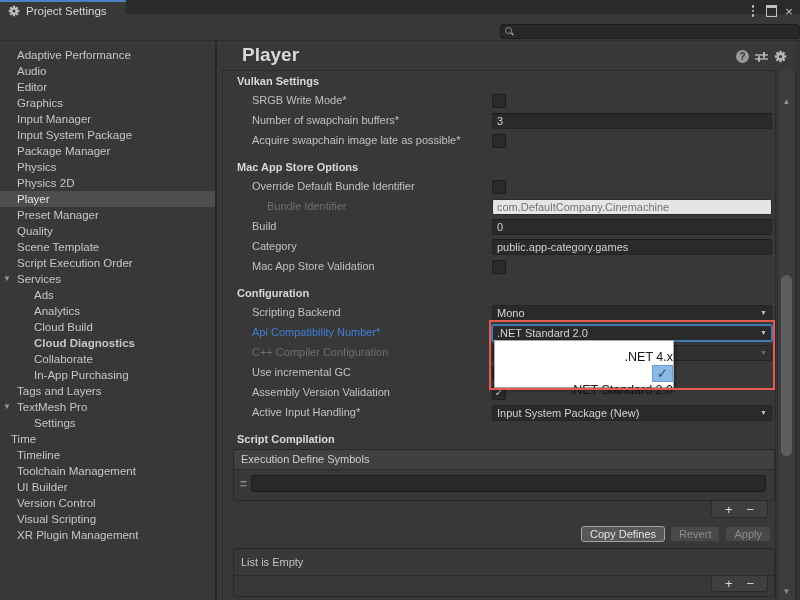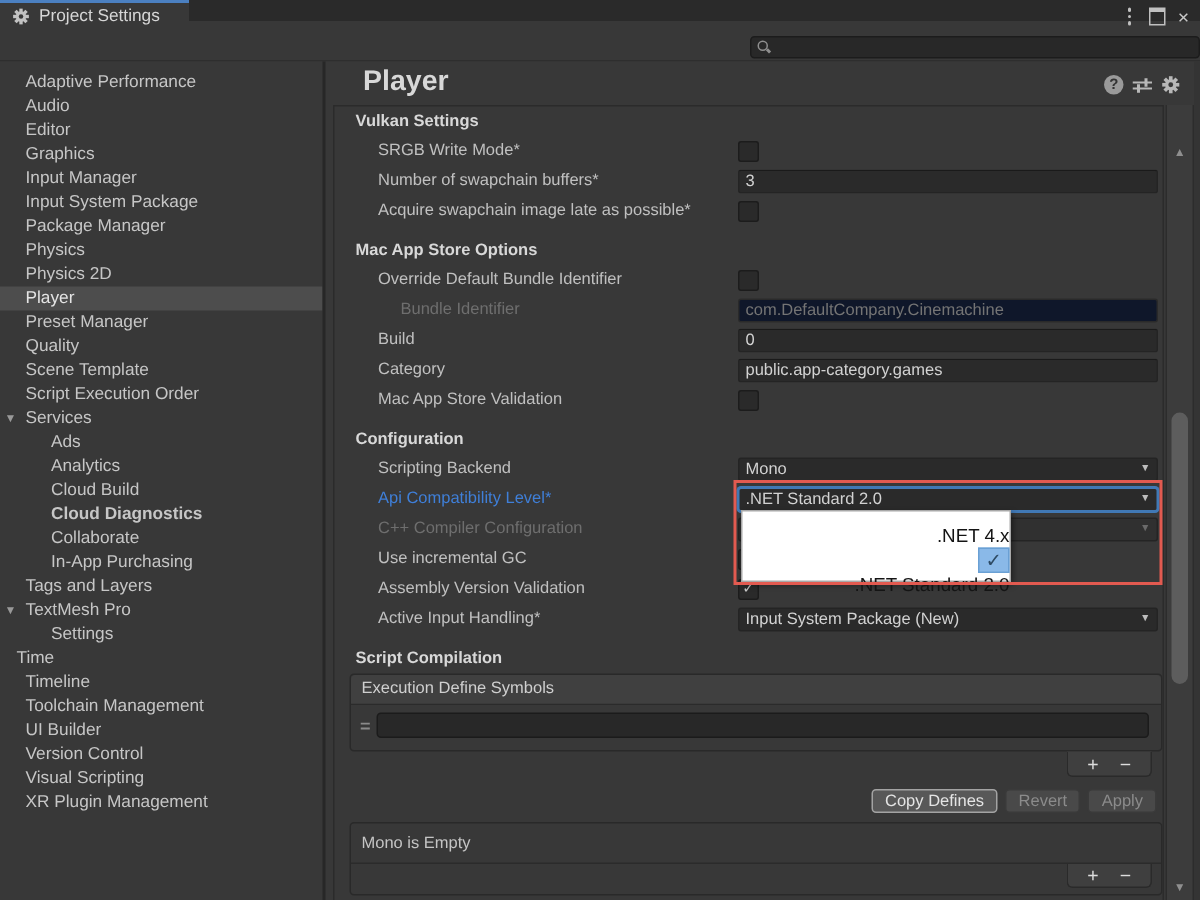--- a/index.html
+++ b/index.html
@@ -45,21 +45,21 @@
   .row{position:relative;height:20px;}
   .row .lbl{position:absolute;left:29px;top:3px;color:#c0c0c0;white-space:nowrap;}
   .row .lbl.ind{left:44px;}
   .row .lbl.dis{color:#6e6e6e;}
   .row .lbl.blue{color:#3f7fd8;}
   .ctrl{position:absolute;left:269px;top:2px;width:280px;}
   .cb{width:12px;height:12px;background:#2a2a2a;border:1px solid #1c1c1c;border-radius:2px;margin-top:1px;
       color:#c8c8c8;font-size:10px;line-height:11px;text-align:center;}
   .tf{height:14px;line-height:14px;background:#2a2a2a;border:1px solid #242424;border-top-color:#1a1a1a;
       border-radius:2px;color:#d2d2d2;padding:0 4px;white-space:nowrap;overflow:hidden;}
-  .tf.dis{color:#747474;background:#0f172a;border-color:#2a2a2a;}
+  .tf.dis{color:#747474;background:#e5e5e5;border-color:#2a2a2a;}
   .dd{position:relative;height:14px;line-height:14px;background:#2a2a2a;border:1px solid #242424;
       border-radius:2px;color:#d2d2d2;padding:0 14px 0 4px;white-space:nowrap;overflow:hidden;}
   .dd .arr{position:absolute;right:4px;top:0px;font-size:7px;color:#bdbdbd;}
   .dd.focus{border-color:#4179b5;box-shadow:0 0 0 1px #4179b5;}
   .dd.dis{background:#303030;color:#6e6e6e;}
   .dd.dis .arr{color:#6a6a6a;}
   
   .listbox{margin-left:10px;width:542px;box-sizing:border-box;border:1px solid #292929;border-radius:3px;background:#383838;}
   .lb-head{height:19px;line-height:19px;padding-left:7px;background:#404040;border-bottom:1px solid #2b2b2b;
            border-radius:3px 3px 0 0;color:#cfcfcf;}
@@ -258,21 +258,21 @@
         </div>
         <div class="section">
           <div class="sec-h">Configuration</div>
           <div class="row">
             <span class="lbl">Scripting Backend</span>
             <div class="ctrl">
               <div class="dd"><span>Mono</span><span class="arr">▼</span></div>
             </div>
           </div>
           <div class="row">
-            <span class="lbl blue">Api Compatibility Level*</span>
+            <span class="lbl blue">Api Compatibility Number*</span>
             <div class="ctrl">
               <div class="dd focus"><span>.NET Standard 2.0</span><span class="arr">▼</span></div>
             </div>
           </div>
           <div class="row">
             <span class="lbl dis">C++ Compiler Configuration</span>
             <div class="ctrl">
               <div class="dd dis"><span></span><span class="arr">▼</span></div>
             </div>
           </div>
@@ -311,21 +311,21 @@
           <span>+</span>
           <span>−</span>
         </div>
       </div>
       <div class="btn-row">
         <div class="btn en">Copy Defines</div>
         <div class="btn dis">Revert</div>
         <div class="btn dis">Apply</div>
       </div>
       <div class="listbox box2">
-        <div class="lb-body2">Mono is Empty</div>
+        <div class="lb-body2">List is Empty</div>
         <div class="lb-foot2">
           <div class="minibox" style="right:6px;height:16px;">
             <span>+</span>
             <span>−</span>
           </div>
         </div>
       </div>
     </div>
   </div>
 

